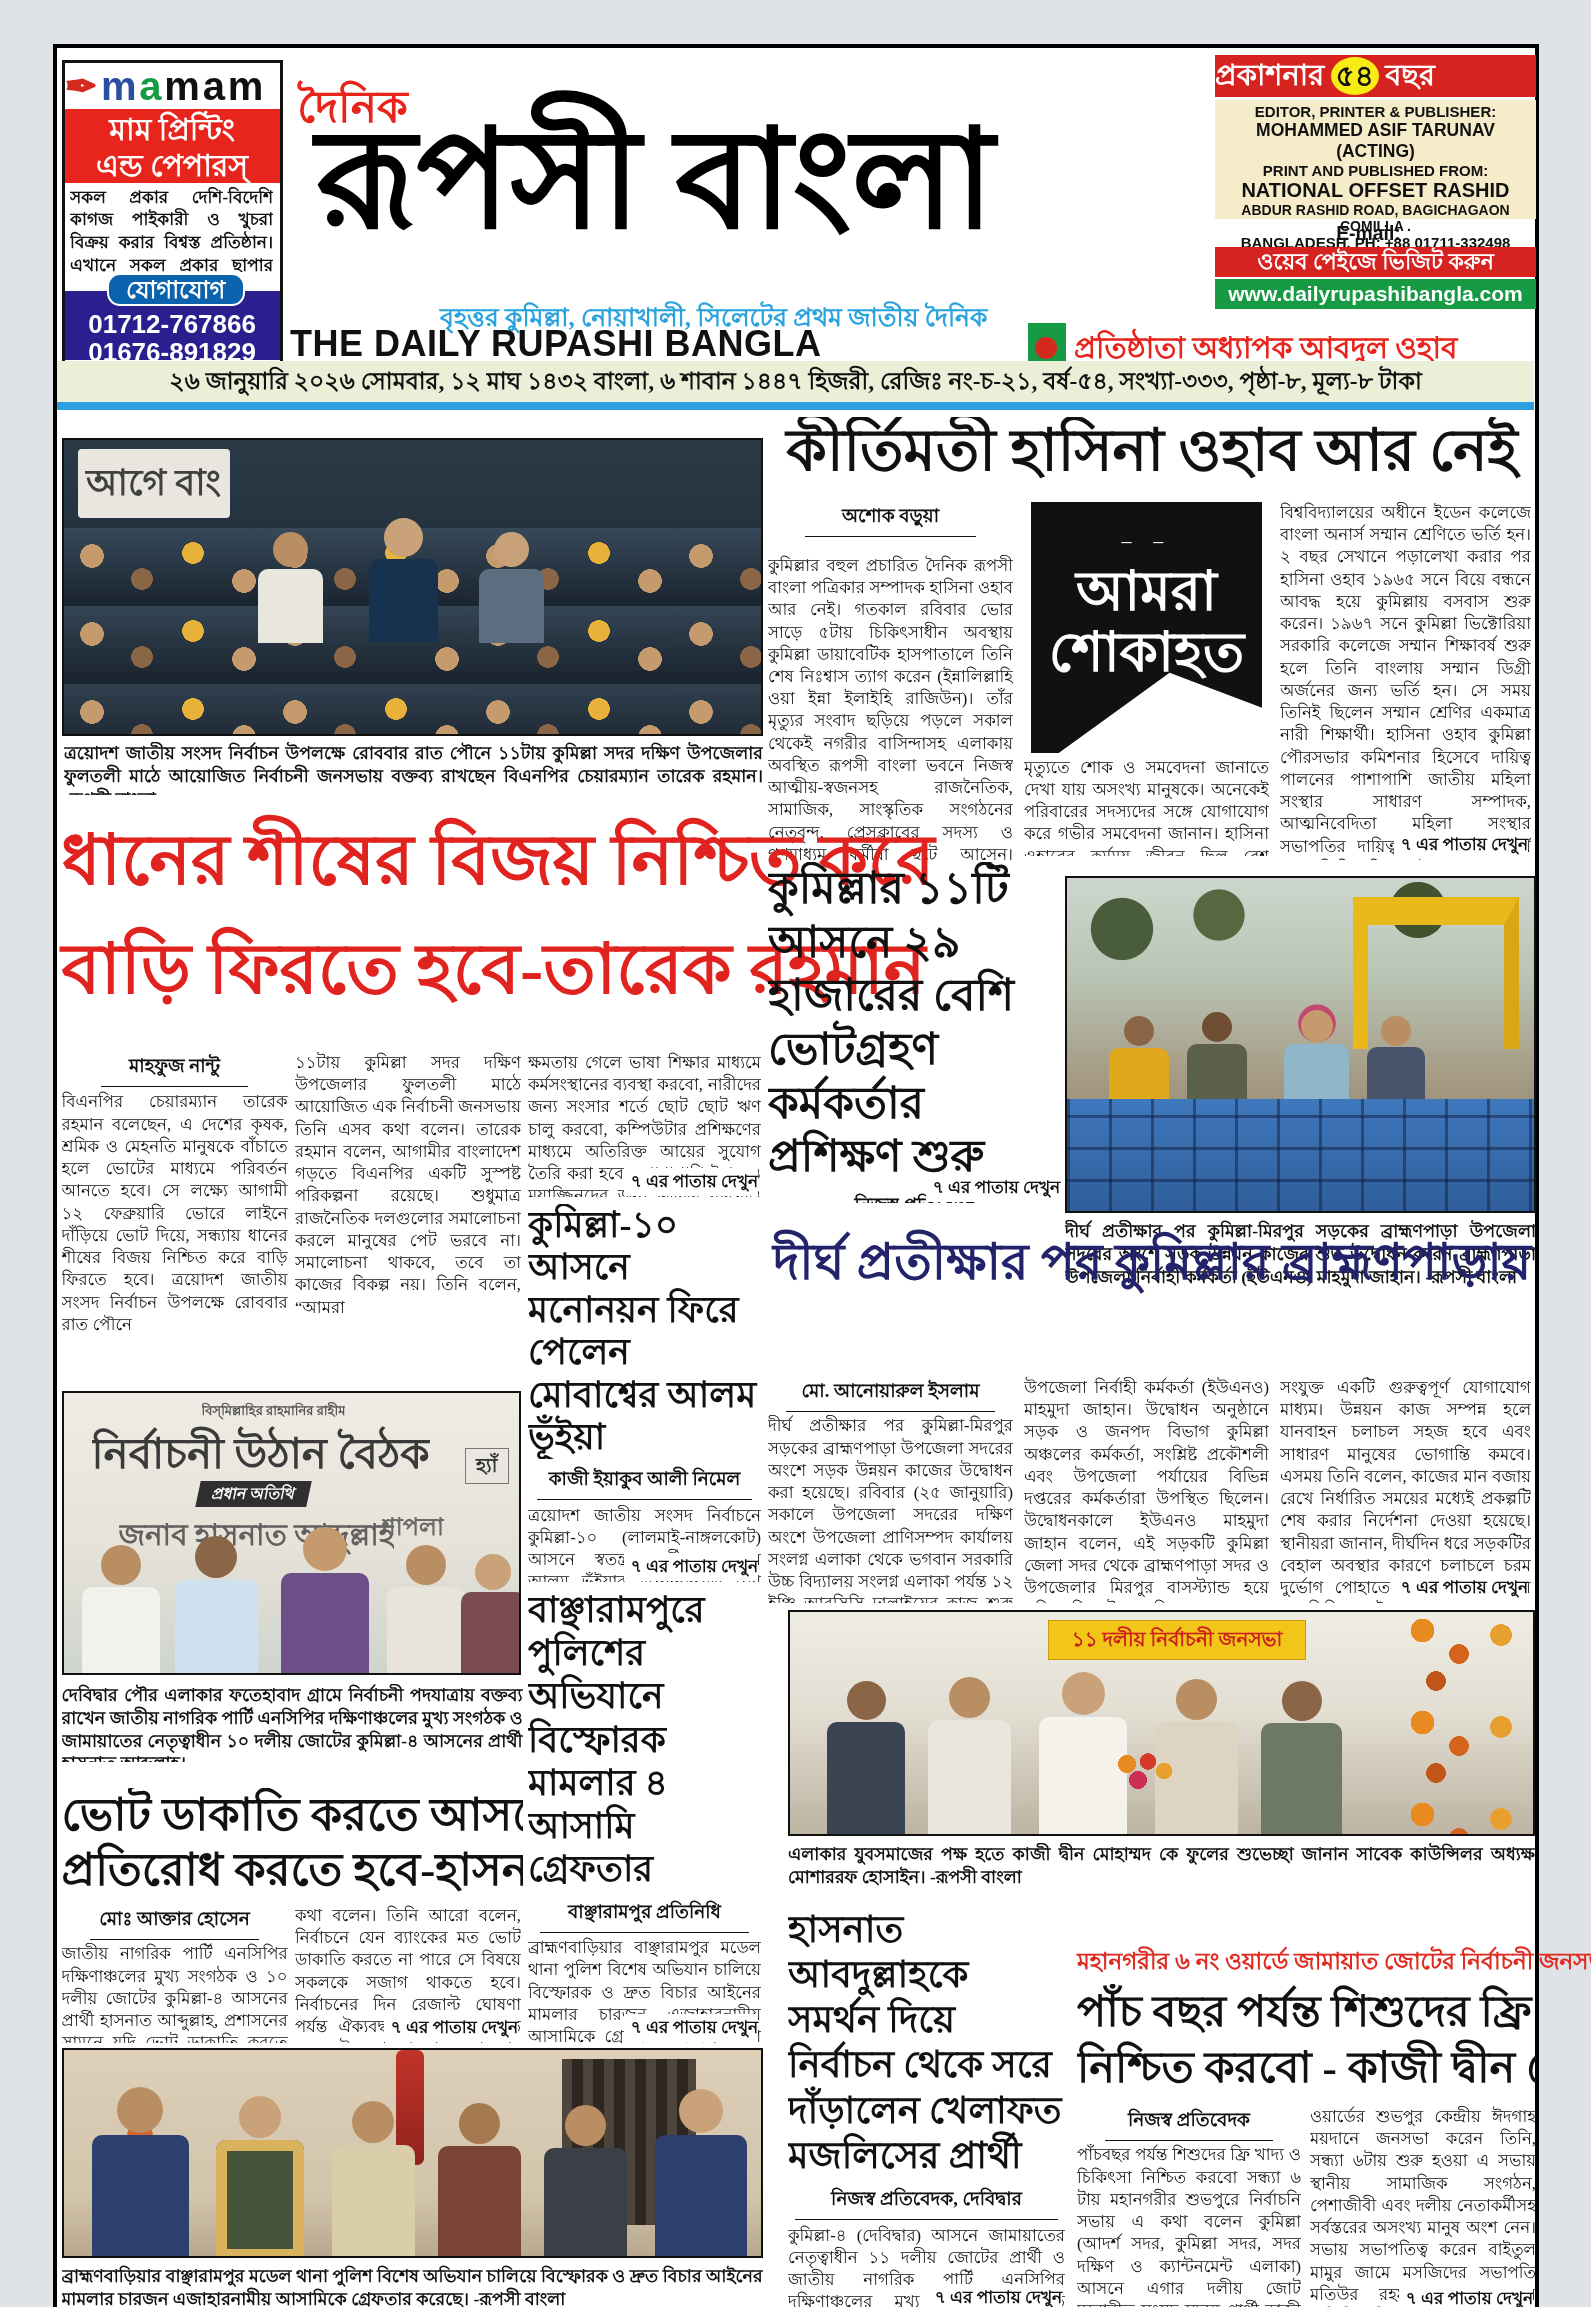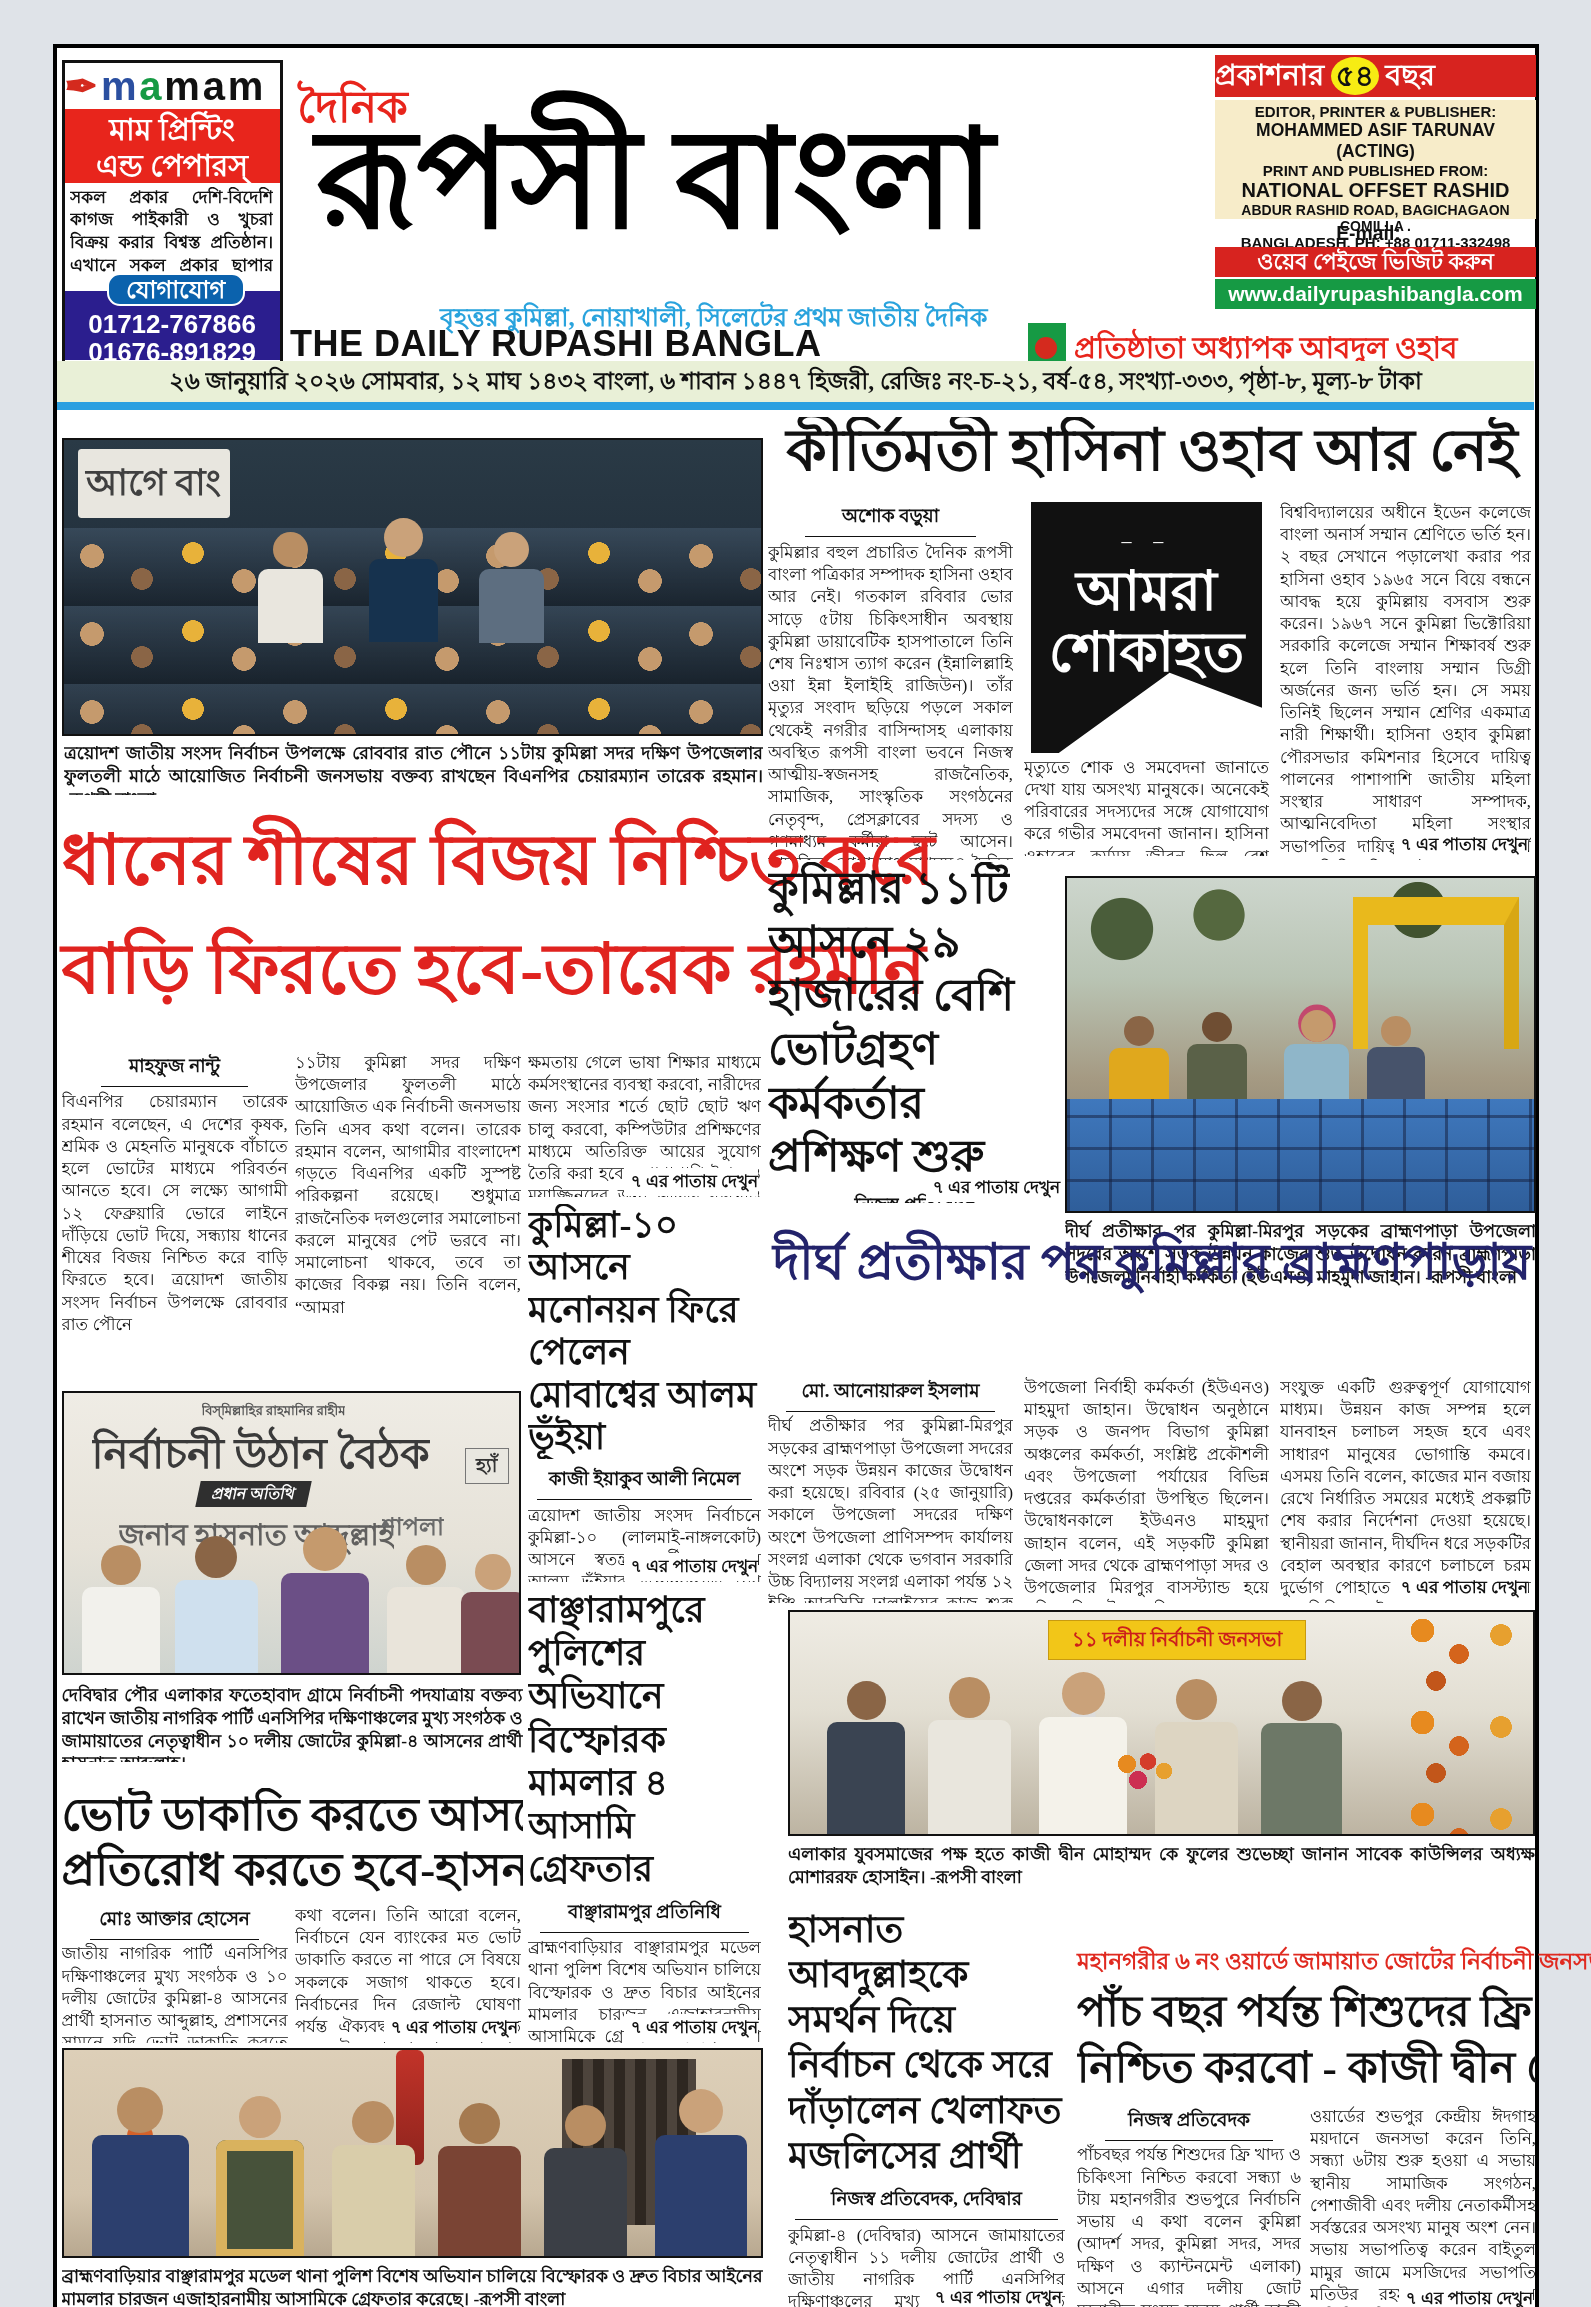--- a/index.html
+++ b/index.html
@@ -82,21 +82,21 @@
   </div>
 
   <div class="abs" style="left:0px;top:313px;width:1477px;height:42px;background:#e9f0d7;display:flex;align-items:center;justify-content:center">
     <span style="font-size:23.5px;font-weight:800;white-space:nowrap">২৬ জানুয়ারি ২০২৬ সোমবার, ১২ মাঘ ১৪৩২ বাংলা, ৬ শাবান ১৪৪৭ হিজরী, রেজিঃ নং-চ-২১, বর্ষ-৫৪, সংখ্যা-৩৩৩, পৃষ্ঠা-৮, মূল্য-৮ টাকা</span>
   </div>
   <div class="abs" style="left:0px;top:354px;width:1477px;height:8.3px;background:#2b9fe0"></div>
 
   <div class="abs hl" style="left:711px;top:369px;width:768px;font-size:58px;text-align:center;white-space:nowrap">কীর্তিমতী হাসিনা ওহাব আর নেই</div>
 
   <div class="colwrap" style="left:711px;top:454px;width:245px;height:358px">
-    <div class="byline" style="width:70%;margin:0 auto 5px auto">অশোক বড়ুয়া</div>
+    <div class="byline" style="width:70%;margin:0 auto 18px auto">অশোক বড়ুয়া</div>
     <div class="bodytxt" style="height:323px">কুমিল্লার বহুল প্রচারিত দৈনিক রূপসী বাংলা পত্রিকার সম্পাদক হাসিনা ওহাব আর নেই। গতকাল রবিবার ভোর সাড়ে ৫টায় চিকিৎসাধীন অবস্থায় কুমিল্লা ডায়াবেটিক হাসপাতালে তিনি শেষ নিঃশ্বাস ত্যাগ করেন (ইন্নালিল্লাহি ওয়া ইন্না ইলাইহি রাজিউন)। তাঁর মৃত্যুর সংবাদ ছড়িয়ে পড়লে সকাল থেকেই নগরীর বাসিন্দাসহ এলাকায় অবস্থিত রূপসী বাংলা ভবনে নিজস্ব আত্মীয়-স্বজনসহ রাজনৈতিক, সামাজিক, সাংস্কৃতিক সংগঠনের নেতৃবৃন্দ, প্রেসক্লাবের সদস্য ও গণমাধ্যম কর্মীরা ছুটে আসেন। সামাজিক যোগাযোগ মাধ্যমেও দৈনিক রূপসী বাংলার সম্পাদক হাসিনা ওহাবের</div>
   </div>
   <div class="colwrap" style="left:967px;top:454px;width:245px;height:358px">
     <div style="width:231px;height:251px;background:#111;color:#fff;text-align:center;
                 clip-path:polygon(0 0,100% 0,100% 82%,60% 68%,12% 100%,0 100%);margin:0 auto">
       <div style="font-size:20px;padding-top:28px;letter-spacing:8.3px">‒ ‒</div>
       <div style="font-size:55px;font-weight:800;line-height:1.1;margin-top:9.2px">আমরা</div>
       <div style="font-size:55px;font-weight:800;line-height:1.1">শোকাহত</div>
     </div>
     <div class="bodytxt" style="height:99px;margin-top:3.7px">মৃত্যুতে শোক ও সমবেদনা জানাতে দেখা যায় অসংখ্য মানুষকে। অনেকেই পরিবারের সদস্যদের সঙ্গে যোগাযোগ করে গভীর সমবেদনা জানান। হাসিনা ওহাবের কর্মময় জীবন ছিল বেশ বর্ণাঢ্য। তিনি ১৯৬৩ সনে ঢাকা</div>

